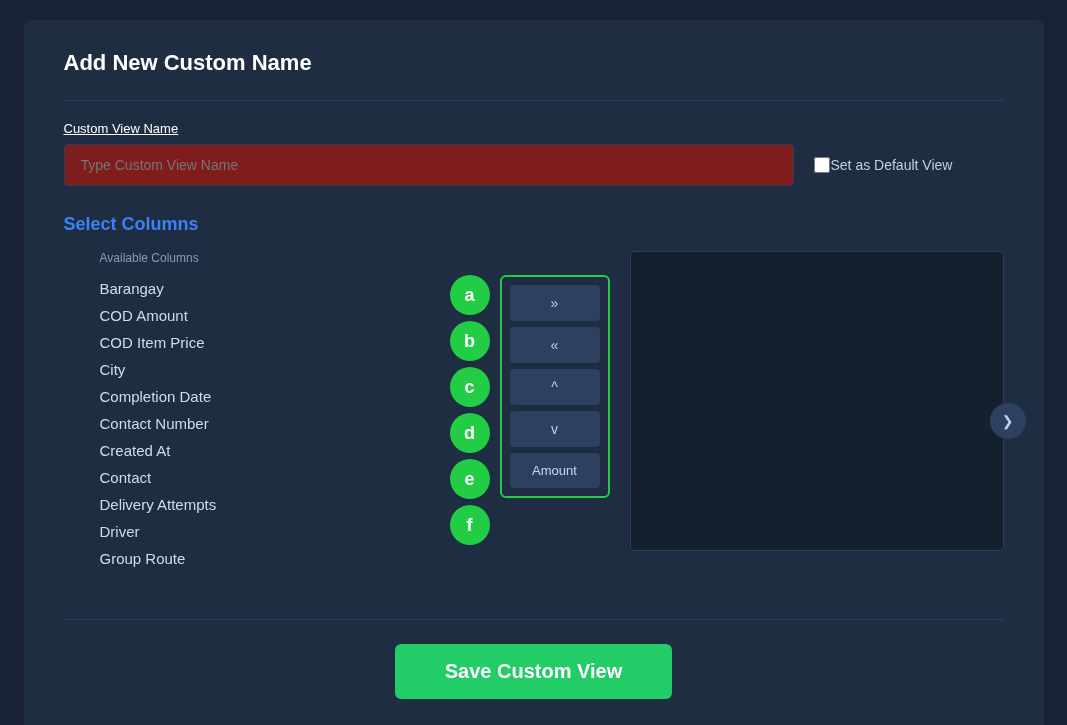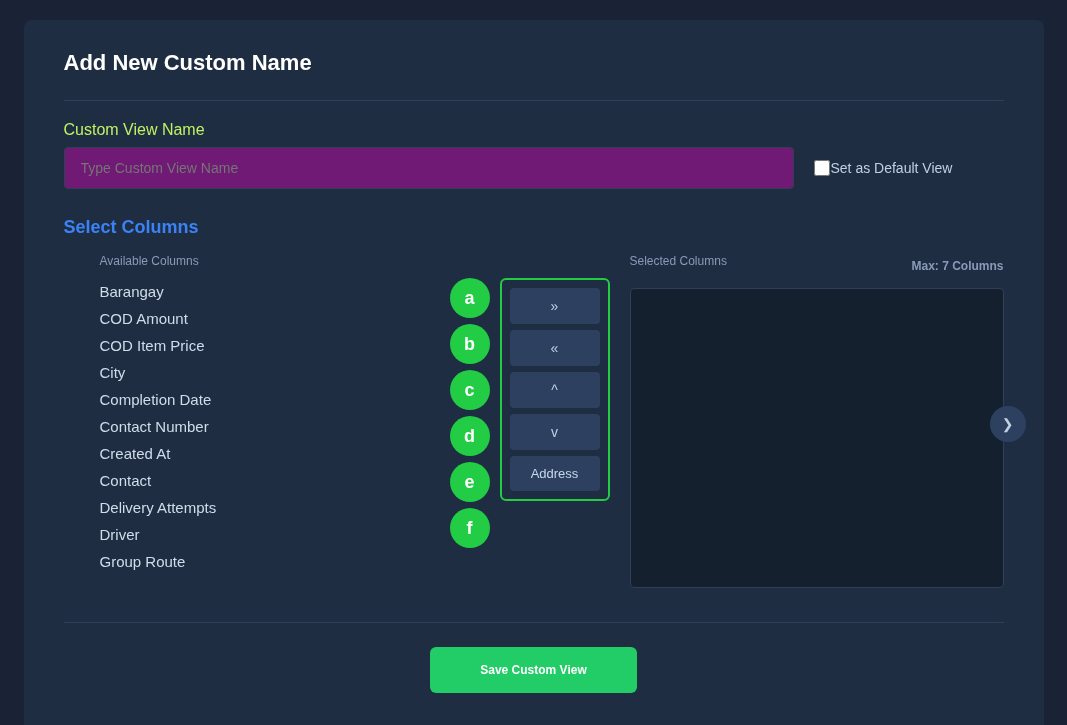--- a/index.html
+++ b/index.html
@@ -29,35 +29,36 @@
       margin-bottom: 24px;
     }
 
     .divider {
       border: none;
       border-top: 1px solid #2e3f57;
       margin-bottom: 20px;
     }
 
     .custom-view-name-label {
-      font-size: 16px;
-      color: #bef264;
+      font-size: 13px;
+      color: #ffffff;
       margin-bottom: 8px;
+      text-decoration: underline;
     }
 
     .input-row {
       display: flex;
       align-items: center;
       gap: 20px;
       margin-bottom: 28px;
     }
 
     .custom-view-input {
       flex: 1;
-      background-color: #701a75;
+      background-color: #7f1d1d;
       border: 1px solid #2e3f57;
       border-radius: 4px;
       padding: 12px 16px;
       color: #7a8fa8;
       font-size: 14px;
       outline: none;
       max-width: 730px;
     }
 
     .default-view-label {
@@ -224,21 +225,21 @@
     .save-btn-row {
       display: flex;
       justify-content: center;
     }
 
     .save-btn {
       background-color: #22cc66;
       border: none;
       border-radius: 6px;
       color: #ffffff;
-      font-size: 12px;
+      font-size: 20px;
       font-weight: 600;
       padding: 16px 50px;
       cursor: pointer;
       text-align: right;
     }
   </style>
 </head>
 <body>
 
 <div class="modal-container">
@@ -282,29 +283,25 @@
       <div class="annotation-circle annotation-c">c</div>
       <div class="annotation-circle annotation-d">d</div>
       <div class="annotation-circle annotation-e">e</div>
       <div class="annotation-circle annotation-f">f</div>
 
       <div class="controls-box">
         <button class="ctrl-btn">»</button>
         <button class="ctrl-btn">«</button>
         <button class="ctrl-btn">^</button>
         <button class="ctrl-btn">v</button>
-        <button class="ctrl-btn text-btn">Address</button>
+        <button class="ctrl-btn text-btn">Amount</button>
       </div>
     </div>
 
     <div class="selected-columns">
-      <div class="selected-columns-header-row">
-        <div class="columns-header">Selected Columns</div>
-        <div class="max-label">Max: 7 Columns</div>
-      </div>
       <div class="selected-columns-content"></div>
     </div>
 
     <div class="sidebar-arrow">❯</div>
   </div>
 
   <hr class="bottom-divider">
 
   <div class="save-btn-row">
     <button class="save-btn">Save Custom View</button>

